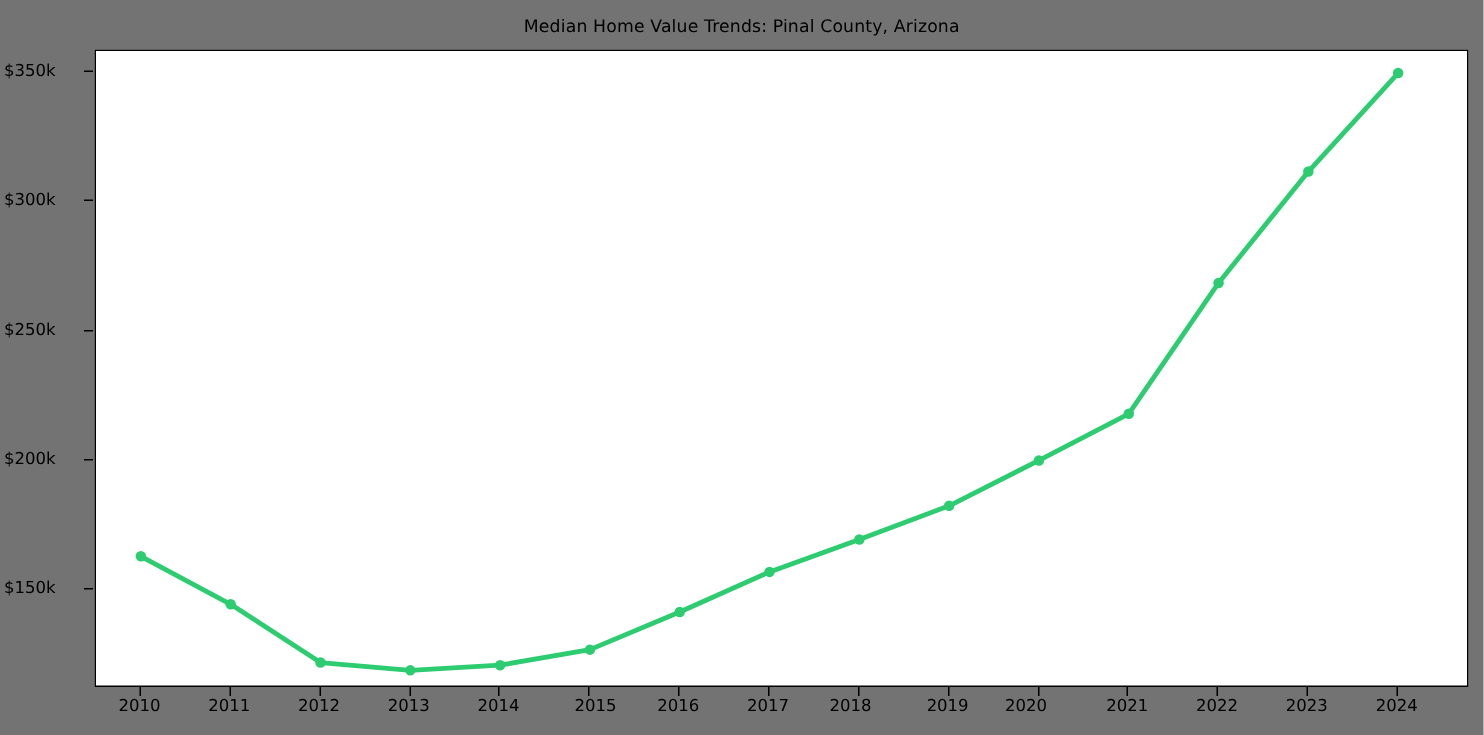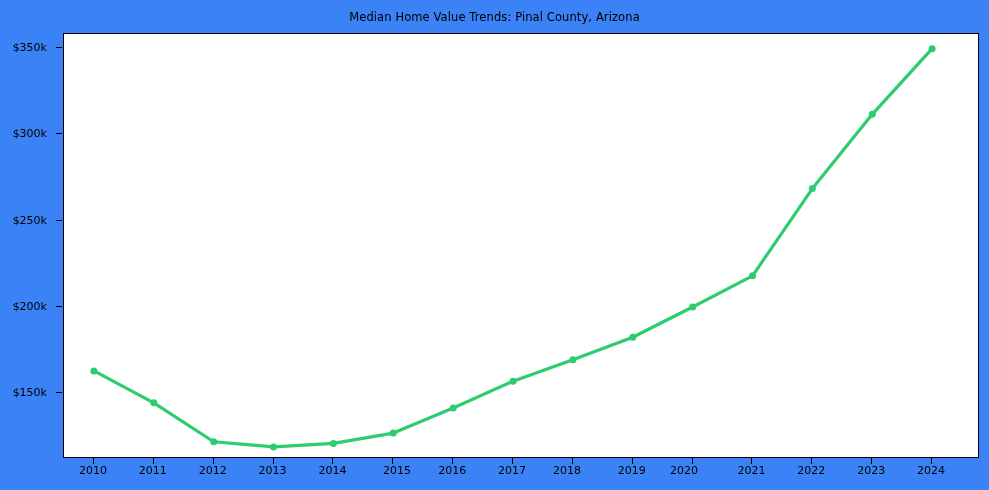--- a/index.html
+++ b/index.html
@@ -10,21 +10,21 @@
   body {
     width: 989px;
     height: 490px;
     font-family: "DejaVu Sans", "Liberation Sans", sans-serif;
     overflow: hidden;
   }
   #figure {
     position: relative;
     width: 989px;
     height: 490px;
-    background: #3b82f6;
+    background: #737373;
   }
   #chart-title {
     position: absolute;
     left: 0;
     top: 10px;
     width: 989px;
     text-align: center;
     font-size: 11.5px;
     color: #000000;
     letter-spacing: 0.1px;
@@ -43,21 +43,21 @@
   #plot-svg {
     position: absolute;
     left: 0;
     top: 0;
     width: 916px;
     height: 425px;
     display: block;
   }
   .ytick-label {
     position: absolute;
-    right: 6px;
+    right: 16px;
     text-align: right;
     font-size: 11px;
     color: #000000;
     transform: translateY(-50%);
     white-space: nowrap;
   }
   #ytick-labels {
     position: absolute;
     left: 0;
     top: 0;

